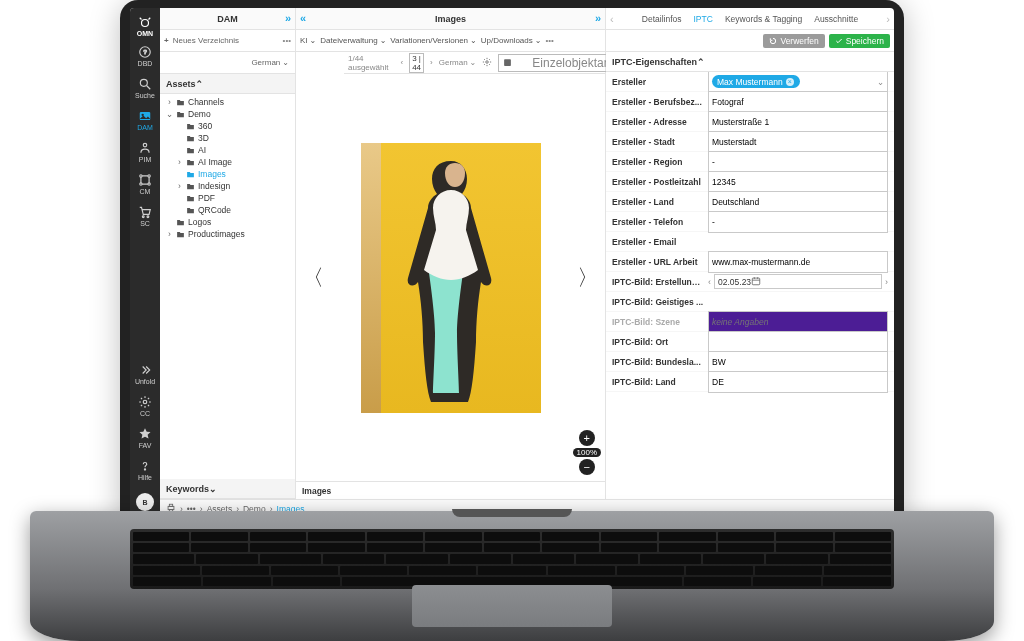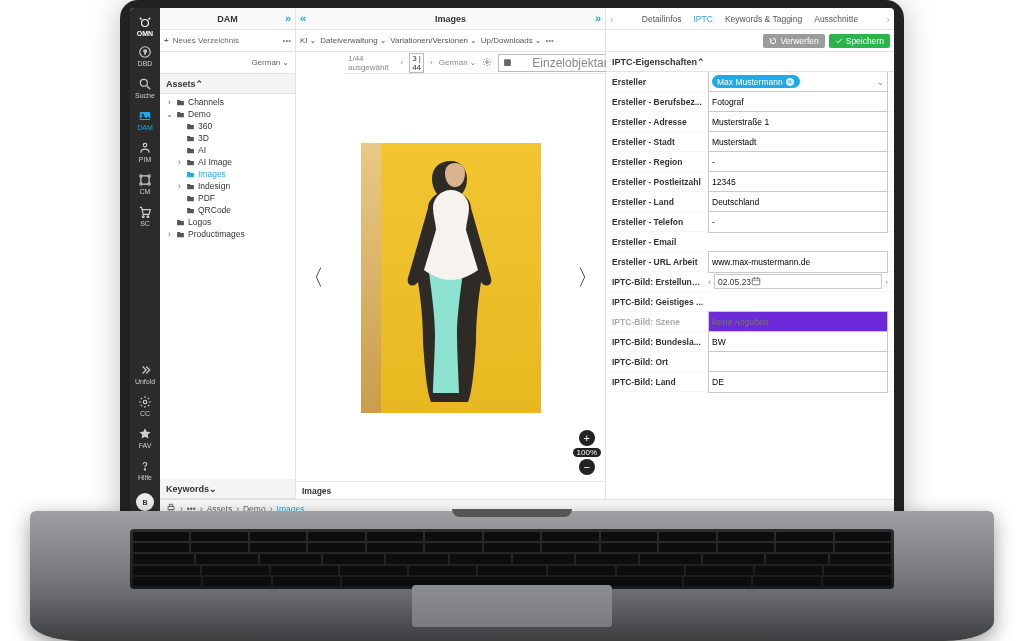--- a/index.html
+++ b/index.html
@@ -71,21 +71,21 @@
   .actions { height:22px; border-bottom:1px solid #e3e3e3; display:flex; align-items:center; justify-content:flex-end; gap:4px; padding:0 4px;}
   .btn { padding:2px 6px; border-radius:2px; color:#fff; font-size:8.5px; display:flex; align-items:center; gap:3px; cursor:pointer;}
   .btn svg{width:8px;height:8px;}
   .btn.gray{ background:#9b9b9b;} .btn.green{ background:#2cb34a;}
   .props { flex:1; overflow:auto; }
   .prow { display:flex; align-items:center; border-bottom:1px solid #f6f6f6; height:20px; padding:0 6px; gap:4px;}
   .plab { width:92px; font-weight:bold; font-size:8.5px; color:#333; overflow:hidden; text-overflow:ellipsis; white-space:nowrap;}
   .plab.gray{ color:#aaa; }
   .pval { flex:1; }
   .pinput { width:100%; border:1px solid #c9c9c9; padding:9px 3px; font-size:8.5px; height:22px; background:#fff;}
-  .pinput.dis { background:#6d28d9; color:#aaa; font-style:italic;}
+  .pinput.dis { background:#4c1d95; color:#aaa; font-style:italic;}
   .chip { background:#1fa9e6; color:#fff; border-radius:8px; padding:0 6px 0 5px; display:inline-flex; align-items:center; gap:3px; font-size:8.5px; height:13px;}
   .chip .x{ background:rgba(255,255,255,0.8); color:#1fa9e6; width:8px;height:8px;border-radius:50%; font-size:7px; display:flex;align-items:center;justify-content:center;}
   .datewrap{ display:flex; align-items:center; gap:3px; }
   .datewrap .dchev{ color:#888; cursor:pointer;}
   .datewrap .dbox{ flex:1; border:1px solid #c9c9c9; height:15px; display:flex; align-items:center; padding:0 3px; font-size:8.5px;}
   .bcrumb { height:18px; border-top:1px solid #e3e3e3; display:flex; align-items:center; padding:0 6px; gap:4px; font-size:8.5px; color:#666; grid-column:1/-1; background:#fafafa;}
   .bcrumb .cur{ color:#1fa9e6;}
   .wrapcols{ flex:1; display:flex; min-height:0;}
   .app { display:flex; flex-direction:column; flex:1; min-width:0;}
 </style>
@@ -432,26 +432,26 @@
                 </div>
                 <div class="prow">
                   <div class="plab">IPTC-Bild: Geistiges ...</div>
                   <div class="pval"></div>
                 </div>
                 <div class="prow">
                   <div class="plab gray">IPTC-Bild: Szene</div>
                   <div class="pval"><input class="pinput dis" placeholder="keine Angaben" disabled="" style=""></div>
                 </div>
                 <div class="prow">
+                  <div class="plab">IPTC-Bild: Ort</div>
+                  <div class="pval"><input class="pinput" value="" style=""></div>
+                </div>
+                <div class="prow">
                   <div class="plab">IPTC-Bild: Bundesla...</div>
                   <div class="pval"><input class="pinput" value="BW" style=""></div>
-                </div>
-                <div class="prow">
-                  <div class="plab">IPTC-Bild: Ort</div>
-                  <div class="pval"><input class="pinput" value="" style=""></div>
                 </div>
                 <div class="prow">
                   <div class="plab">IPTC-Bild: Land</div>
                   <div class="pval"><input class="pinput" value="DE" style=""></div>
                 </div>
               </div>
           </div>
 
         </div>
 

